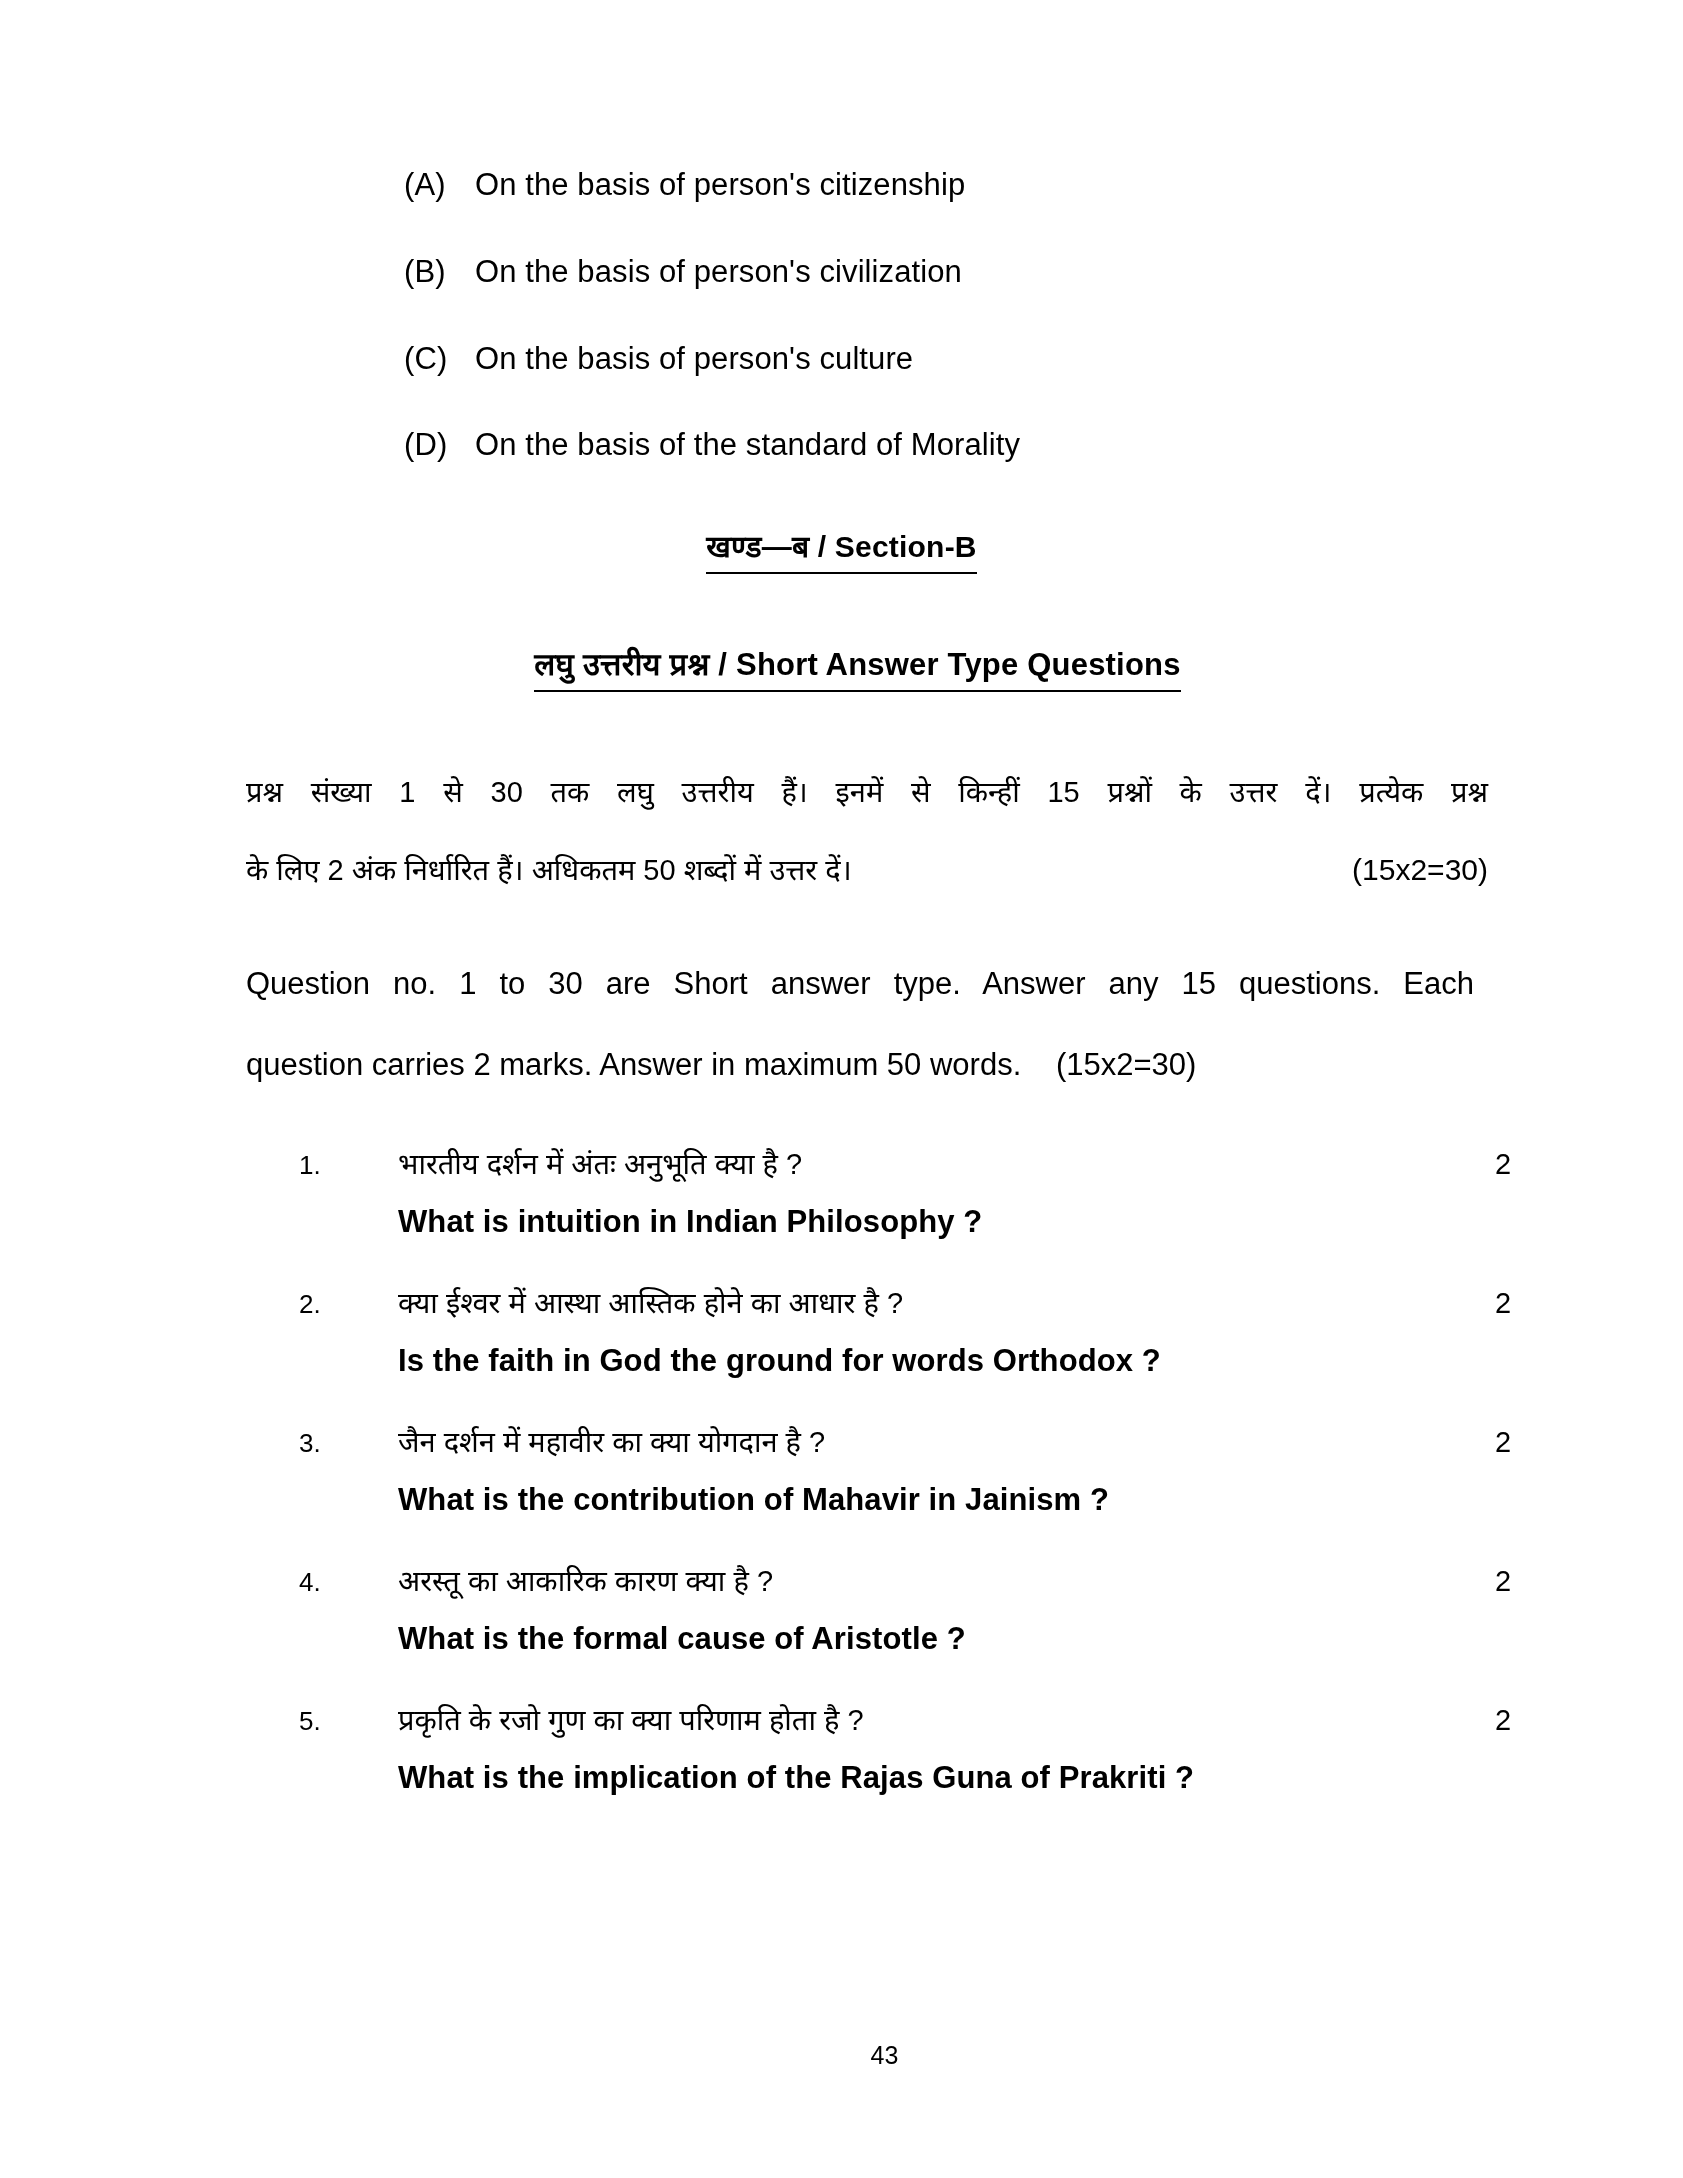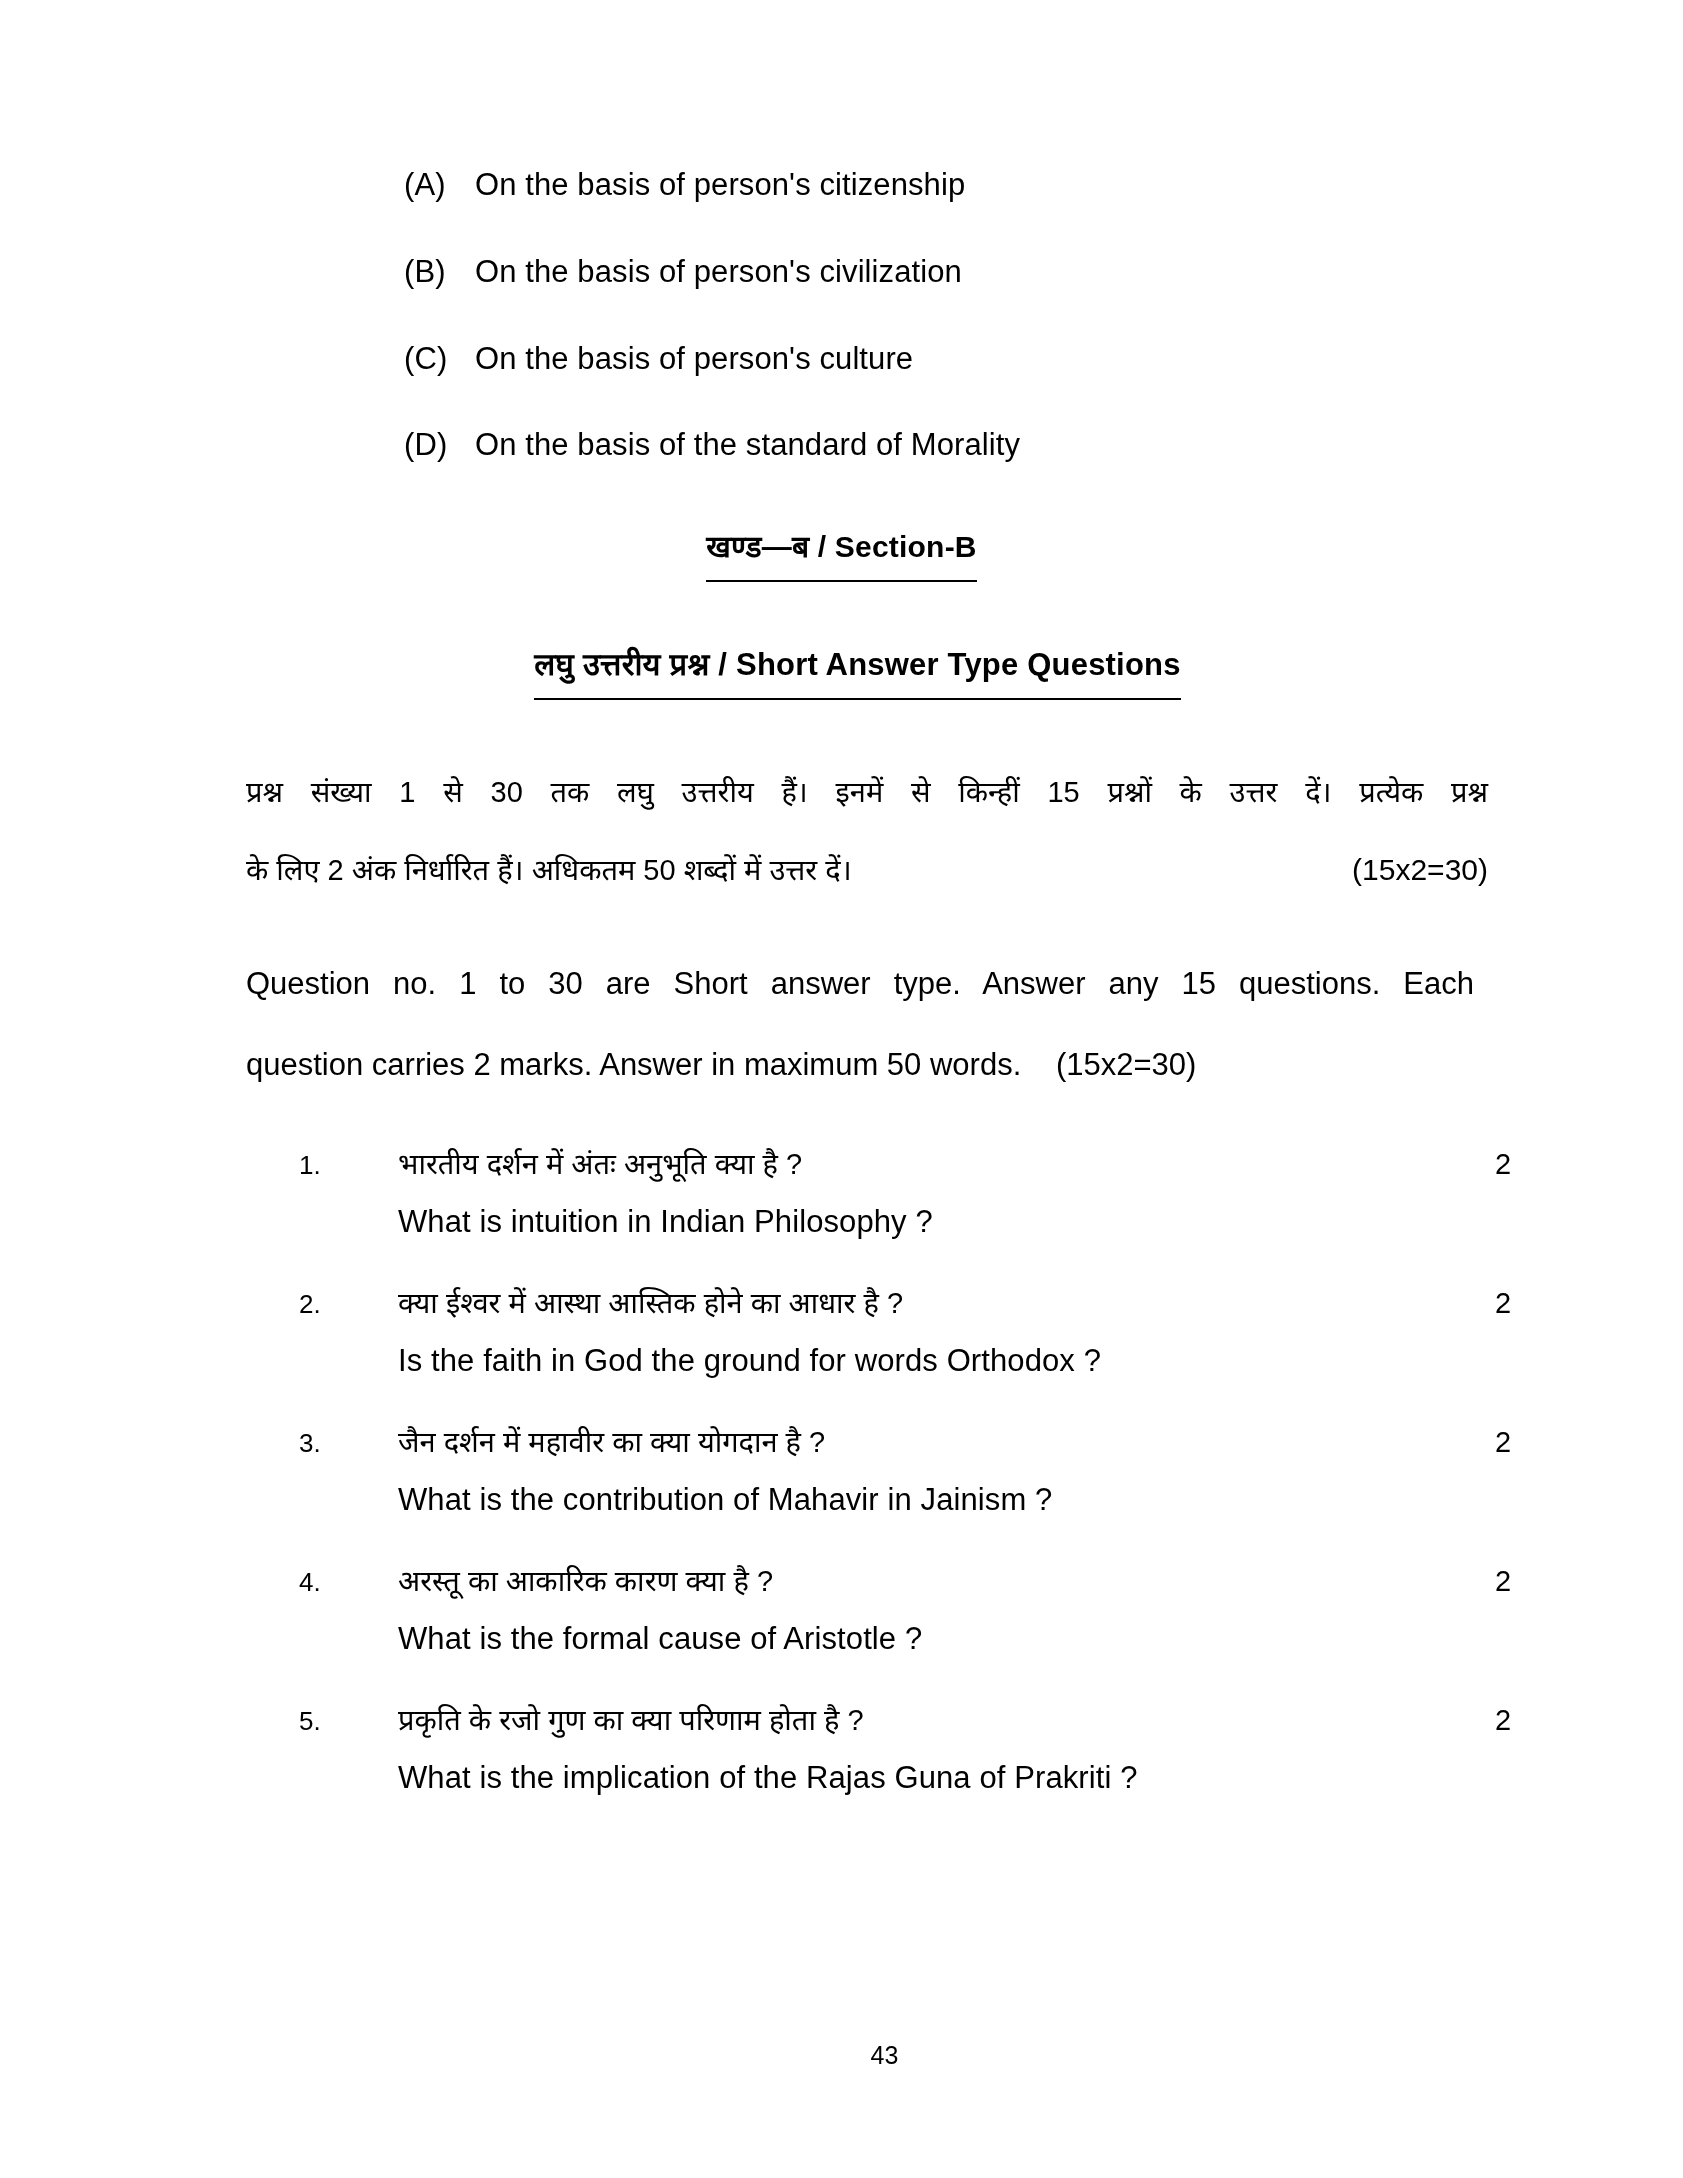--- a/index.html
+++ b/index.html
@@ -55,21 +55,21 @@
 
   
   .heading {
     text-align: center;
     font-weight: bold;
     letter-spacing: 0.2px;
   }
   .heading .under {
     display: inline-block;
     border-bottom: 2.5px solid #000;
-    padding-bottom: 14px;
+    padding-bottom: 6px;
   }
   .heading-section {
     position: absolute;
     left: 0;
     top: 525px;
     width: 1683px;
     font-size: 30px;
   }
   .heading-short {
     position: absolute;
@@ -169,20 +169,21 @@
     margin-top: 22px;
     margin-bottom: 30px;
   }
   .q-en-spacer {
     width: 398px;
     flex: none;
   }
   .q-en {
     font-size: 31px;
     letter-spacing: 0.1px;
+    font-weight: bold;
   }
 
   
   .page-number {
     position: absolute;
     left: 0;
     top: 2041px;
     width: 1683px;
     text-align: center;
     font-size: 25px;

